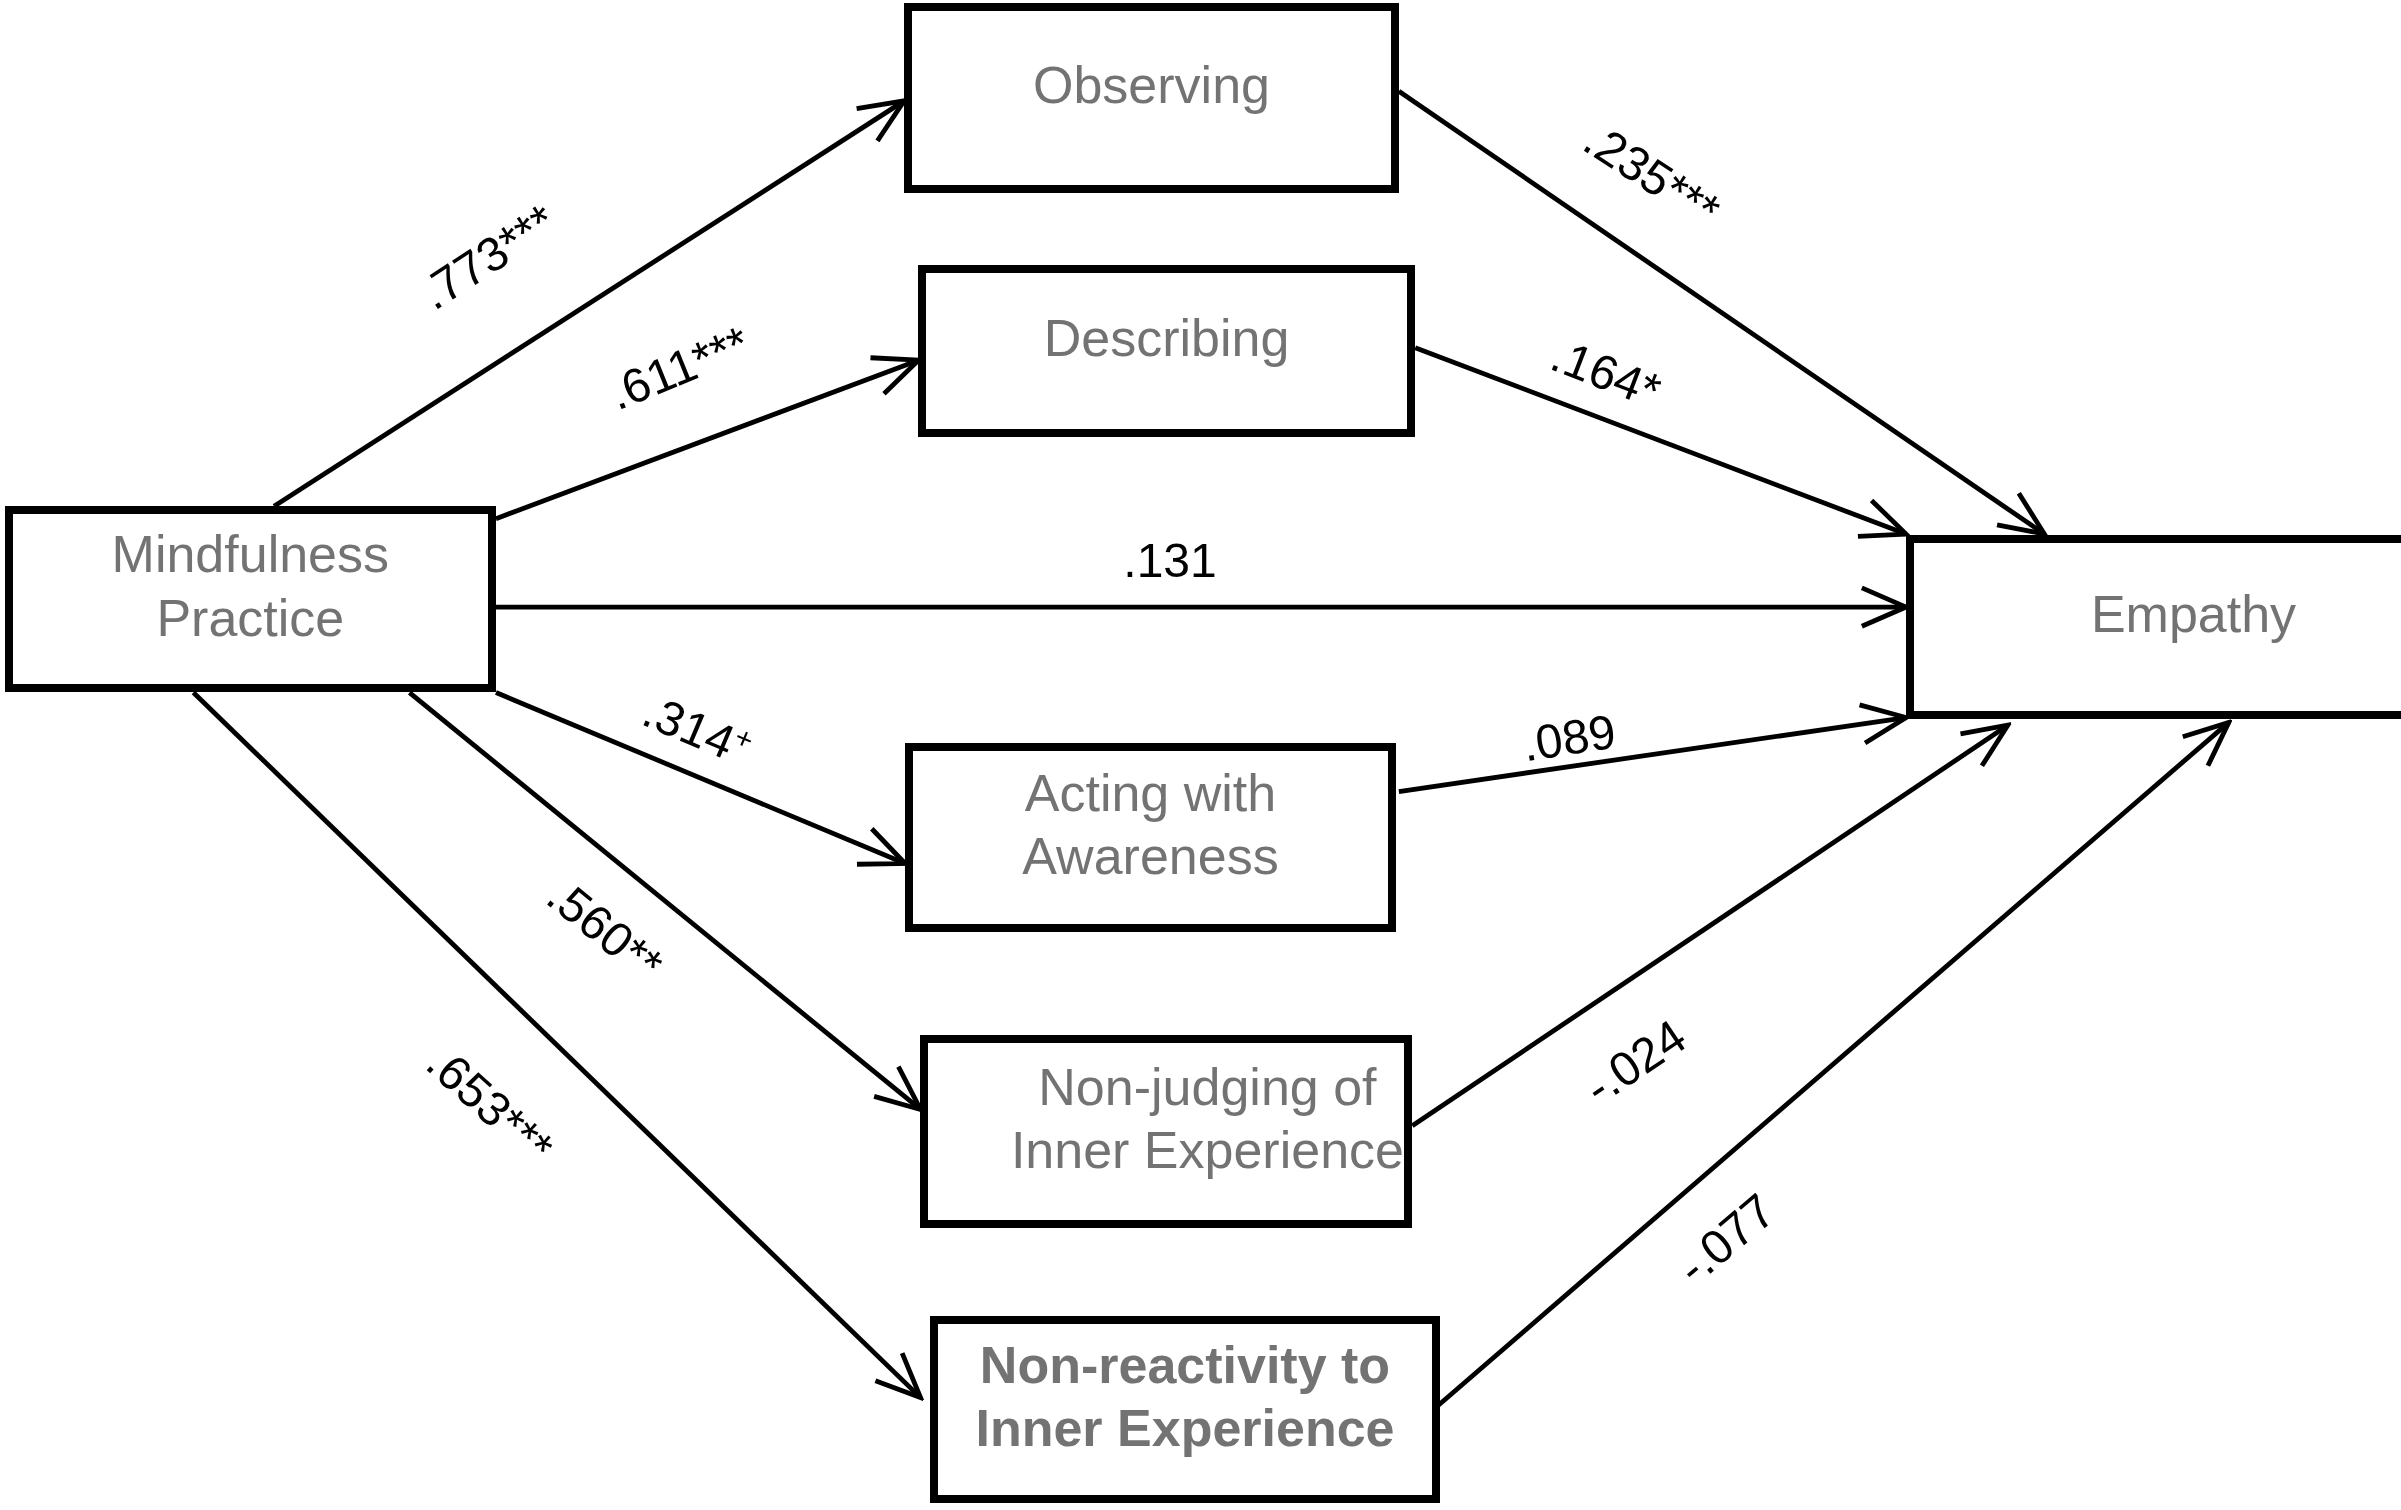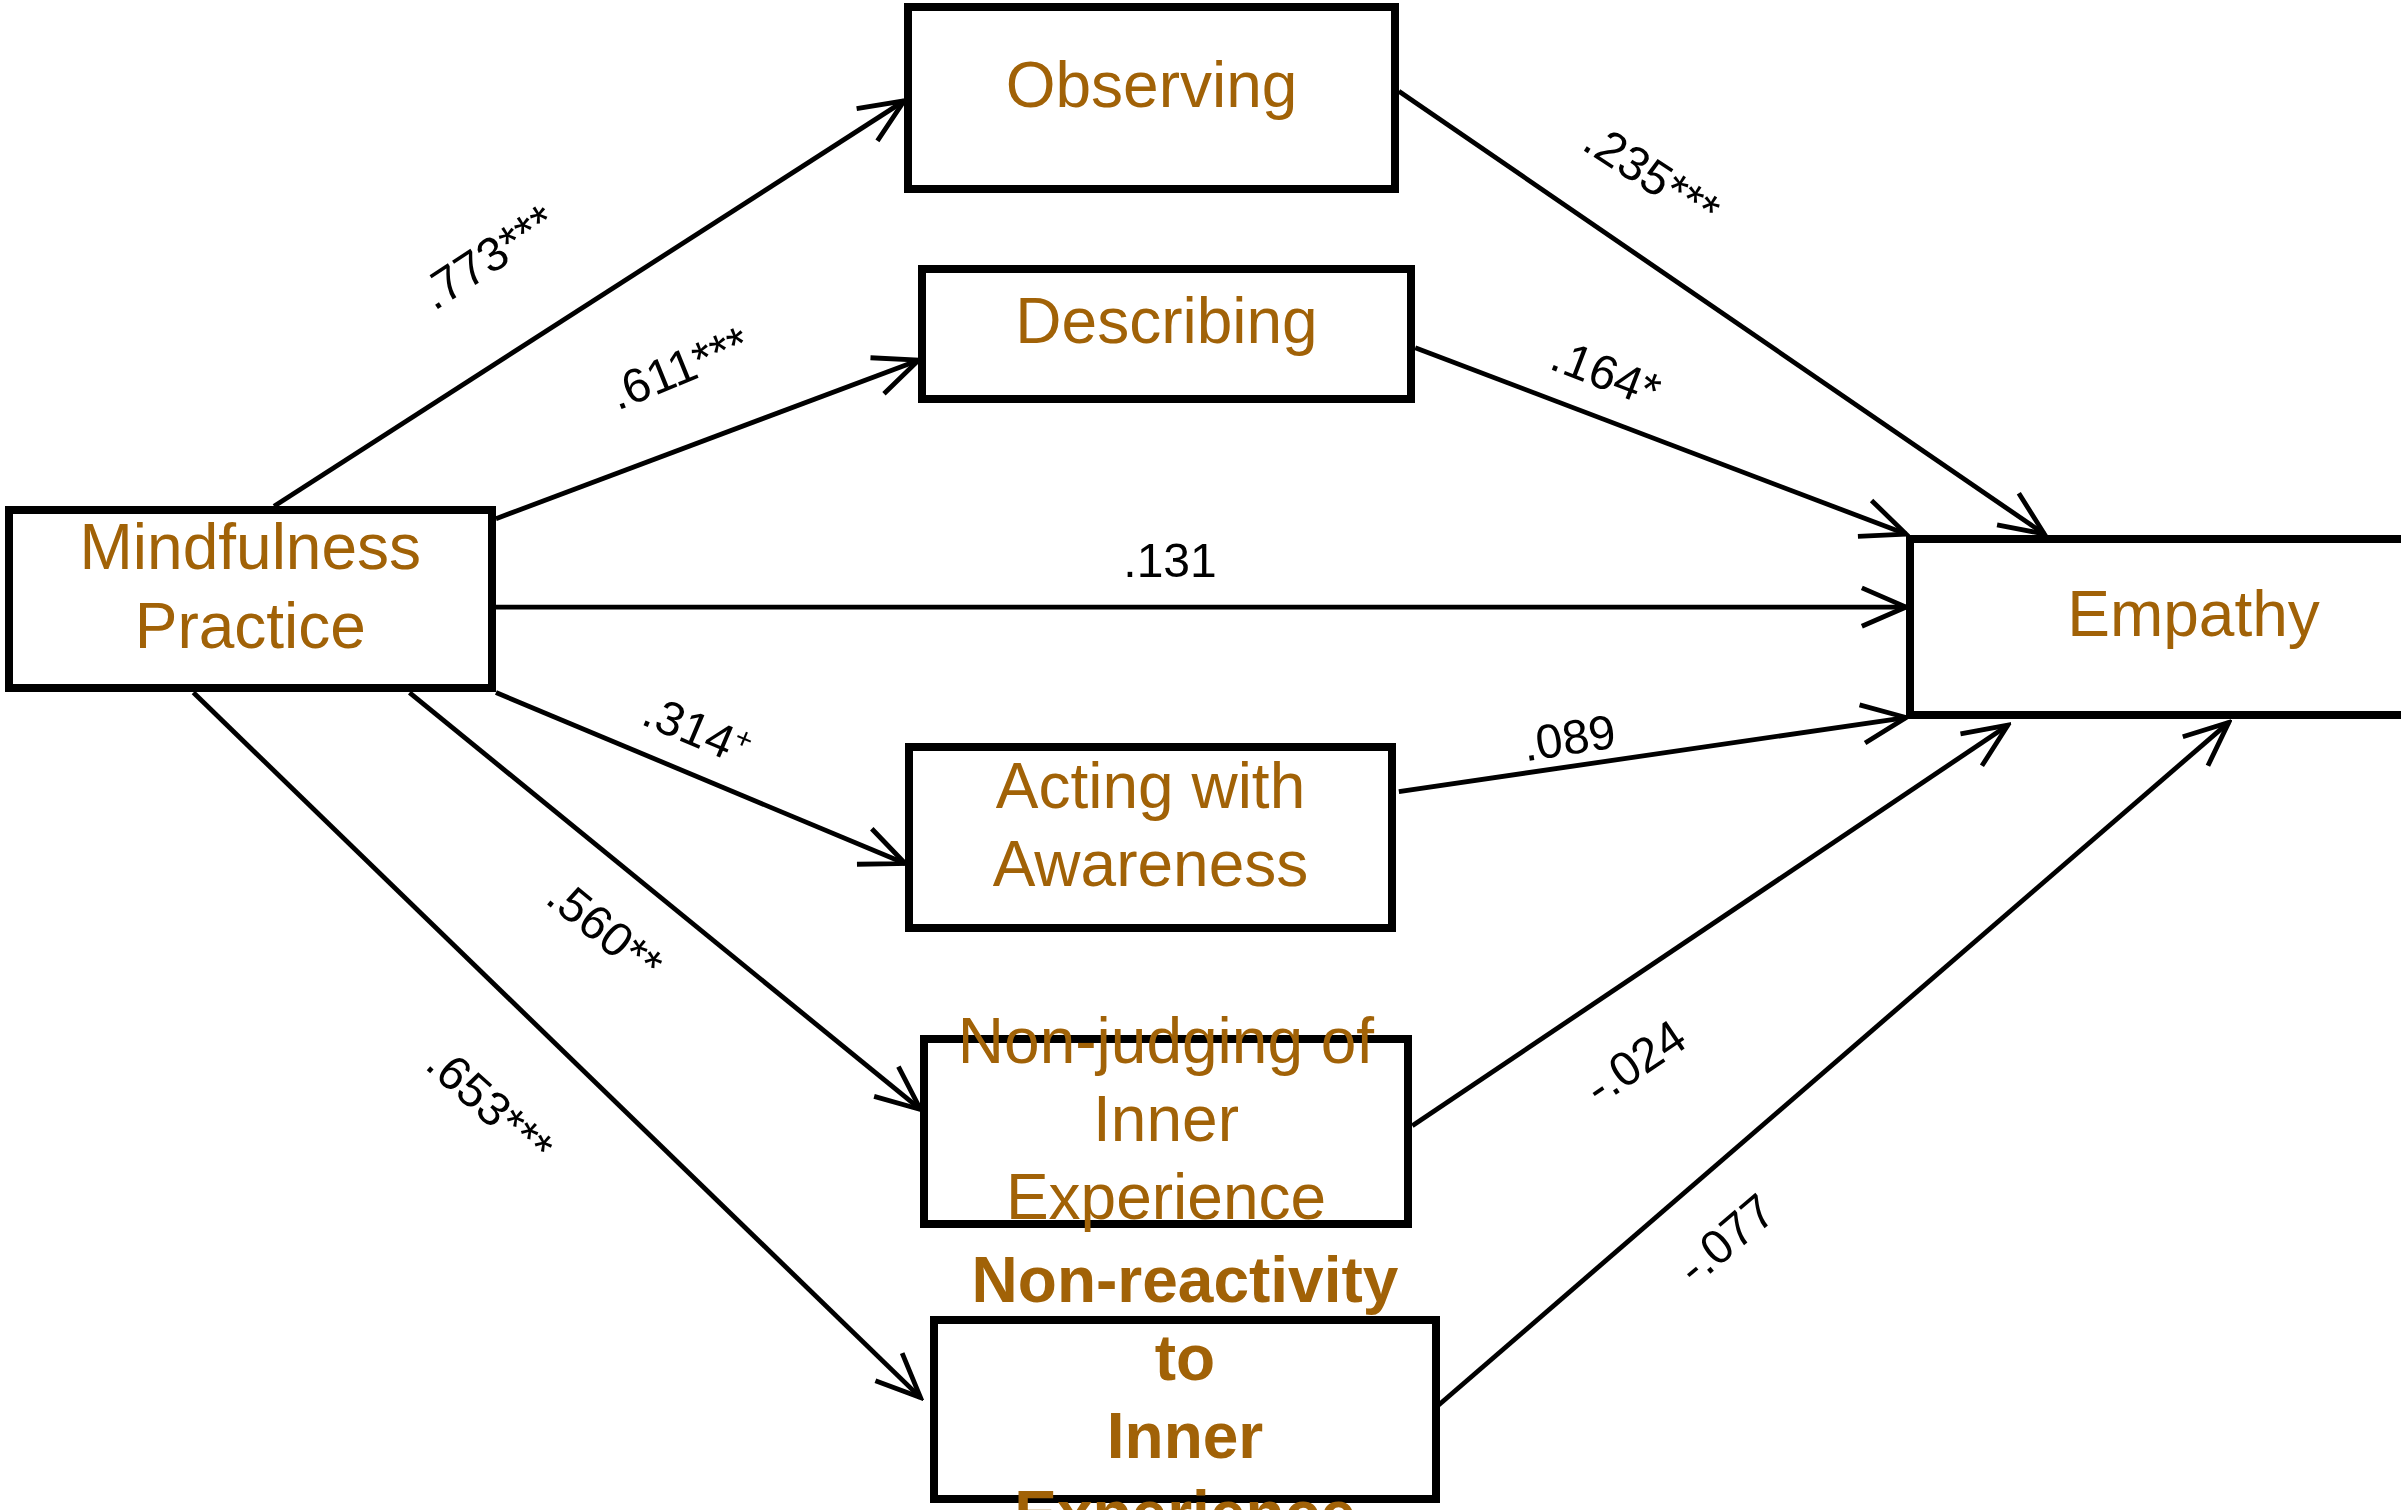--- a/index.html
+++ b/index.html
@@ -28,24 +28,24 @@
     box-sizing: border-box;
     border: 8.6px solid #000000;
     background: #ffffff;
     display: flex;
     align-items: center;
     justify-content: center;
     text-align: center;
     padding-bottom: 25px;
   }
   .box-label {
-    font-size: 64px;
+    font-size: 52px;
     line-height: 1.22;
     white-space: pre-line;
-    color: #a16207;
+    color: #737373;
   }
   .coef {
     position: absolute;
     font-size: 48px;
     white-space: nowrap;
     color: #000000;
     background: transparent;
   }
   .coef-sup {
     font-size: 0.62em;
@@ -76,21 +76,21 @@
     <line x1="1489" y1="1470" x2="2320" y2="752" stroke="#000000" stroke-width="5" marker-end="url(#arrowhead)"></line>
   </svg>
 
   <div class="box" style="left:4.8px; top:506px; width:491px; height:186px;">
     <span class="box-label">Mindfulness
 Practice</span>
   </div>
   <div class="box" style="left:904px; top:2.9px; width:495px; height:190px;">
     <span class="box-label">Observing</span>
   </div>
-  <div class="box" style="left:918px; top:265px; width:497px; height:138px;">
+  <div class="box" style="left:918px; top:265px; width:497px; height:172px;">
     <span class="box-label">Describing</span>
   </div>
   <div class="box" style="left:905px; top:743px; width:491px; height:189px;">
     <span class="box-label">Acting with
 Awareness</span>
   </div>
   <div class="box" style="left:920px; top:1035px; width:492px; height:193px;justify-content:flex-end;">
     <span class="box-label">Non-judging of
 Inner Experience</span>
   </div>

